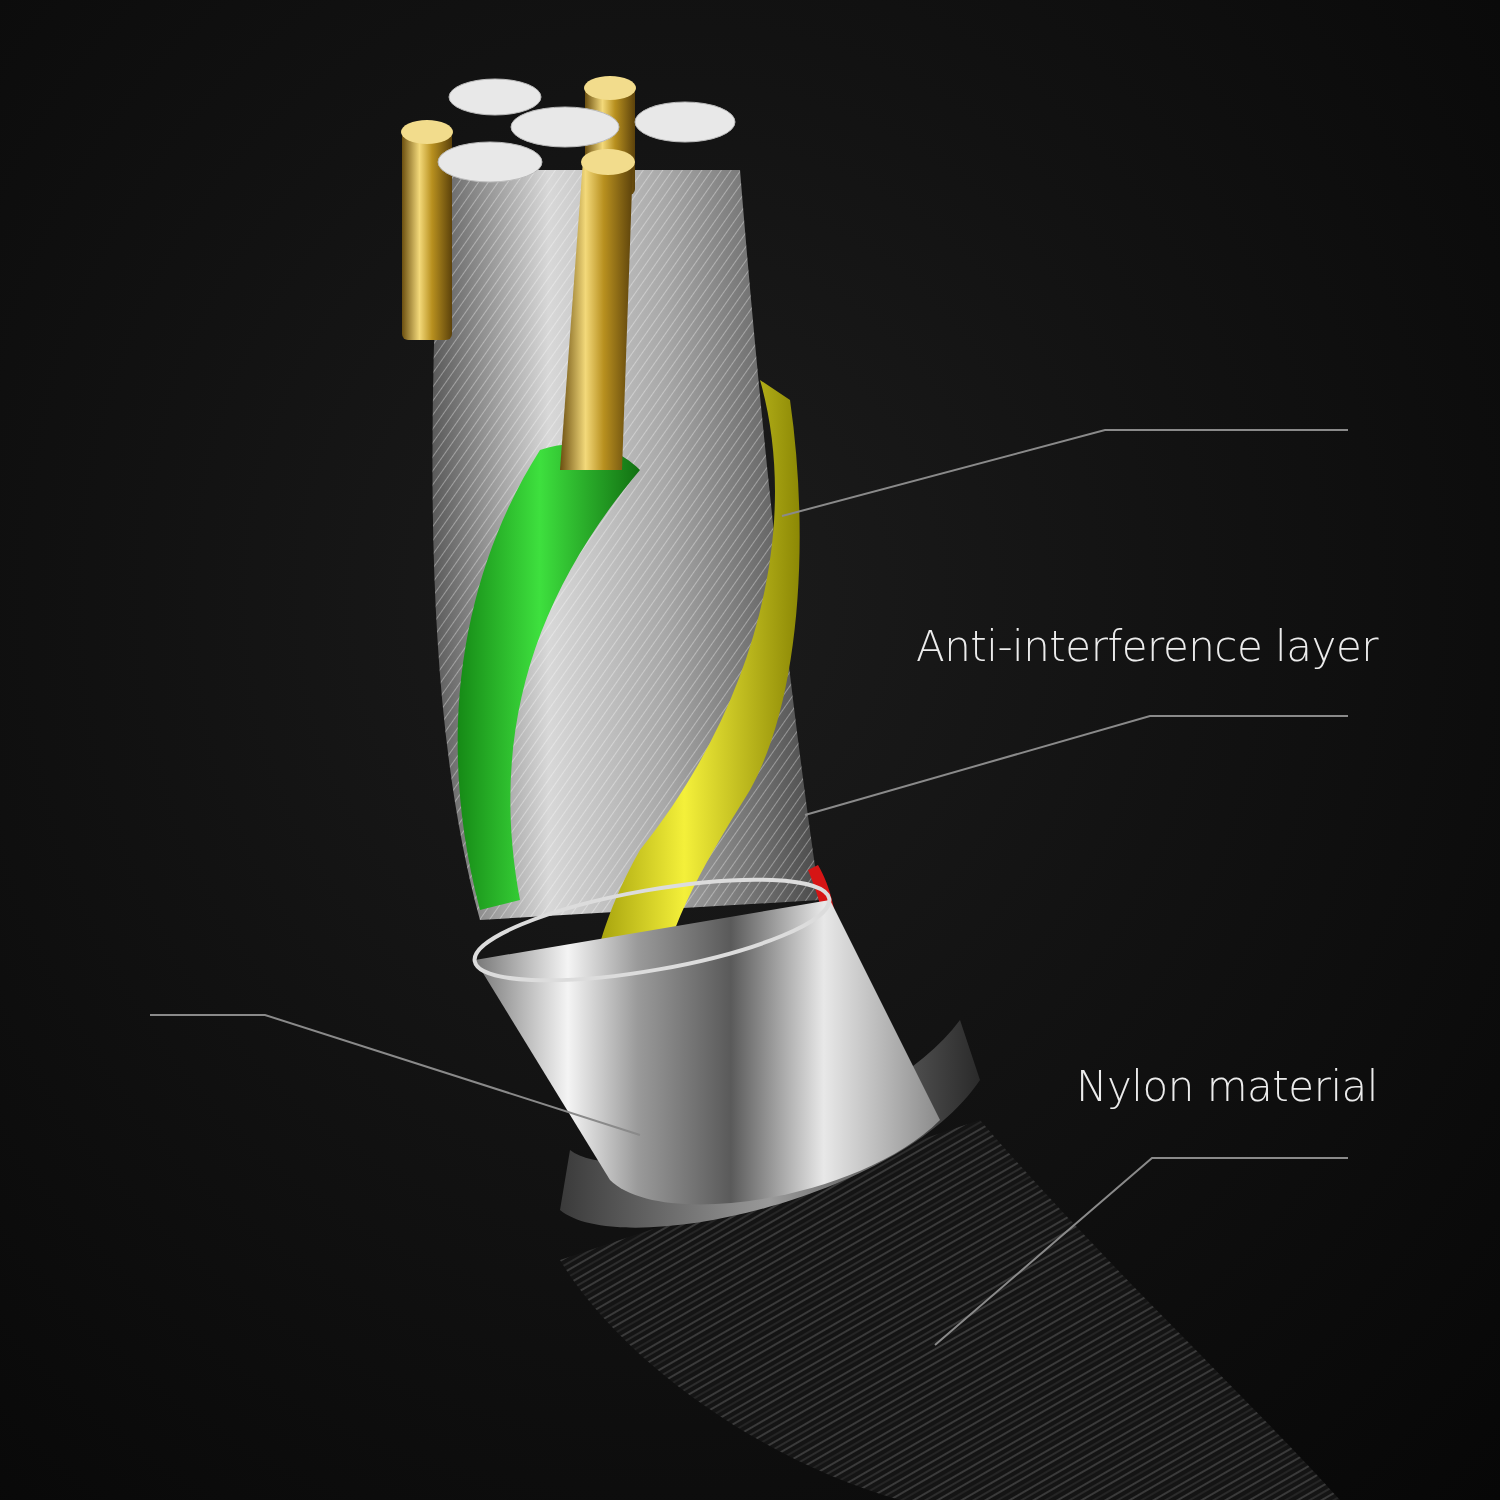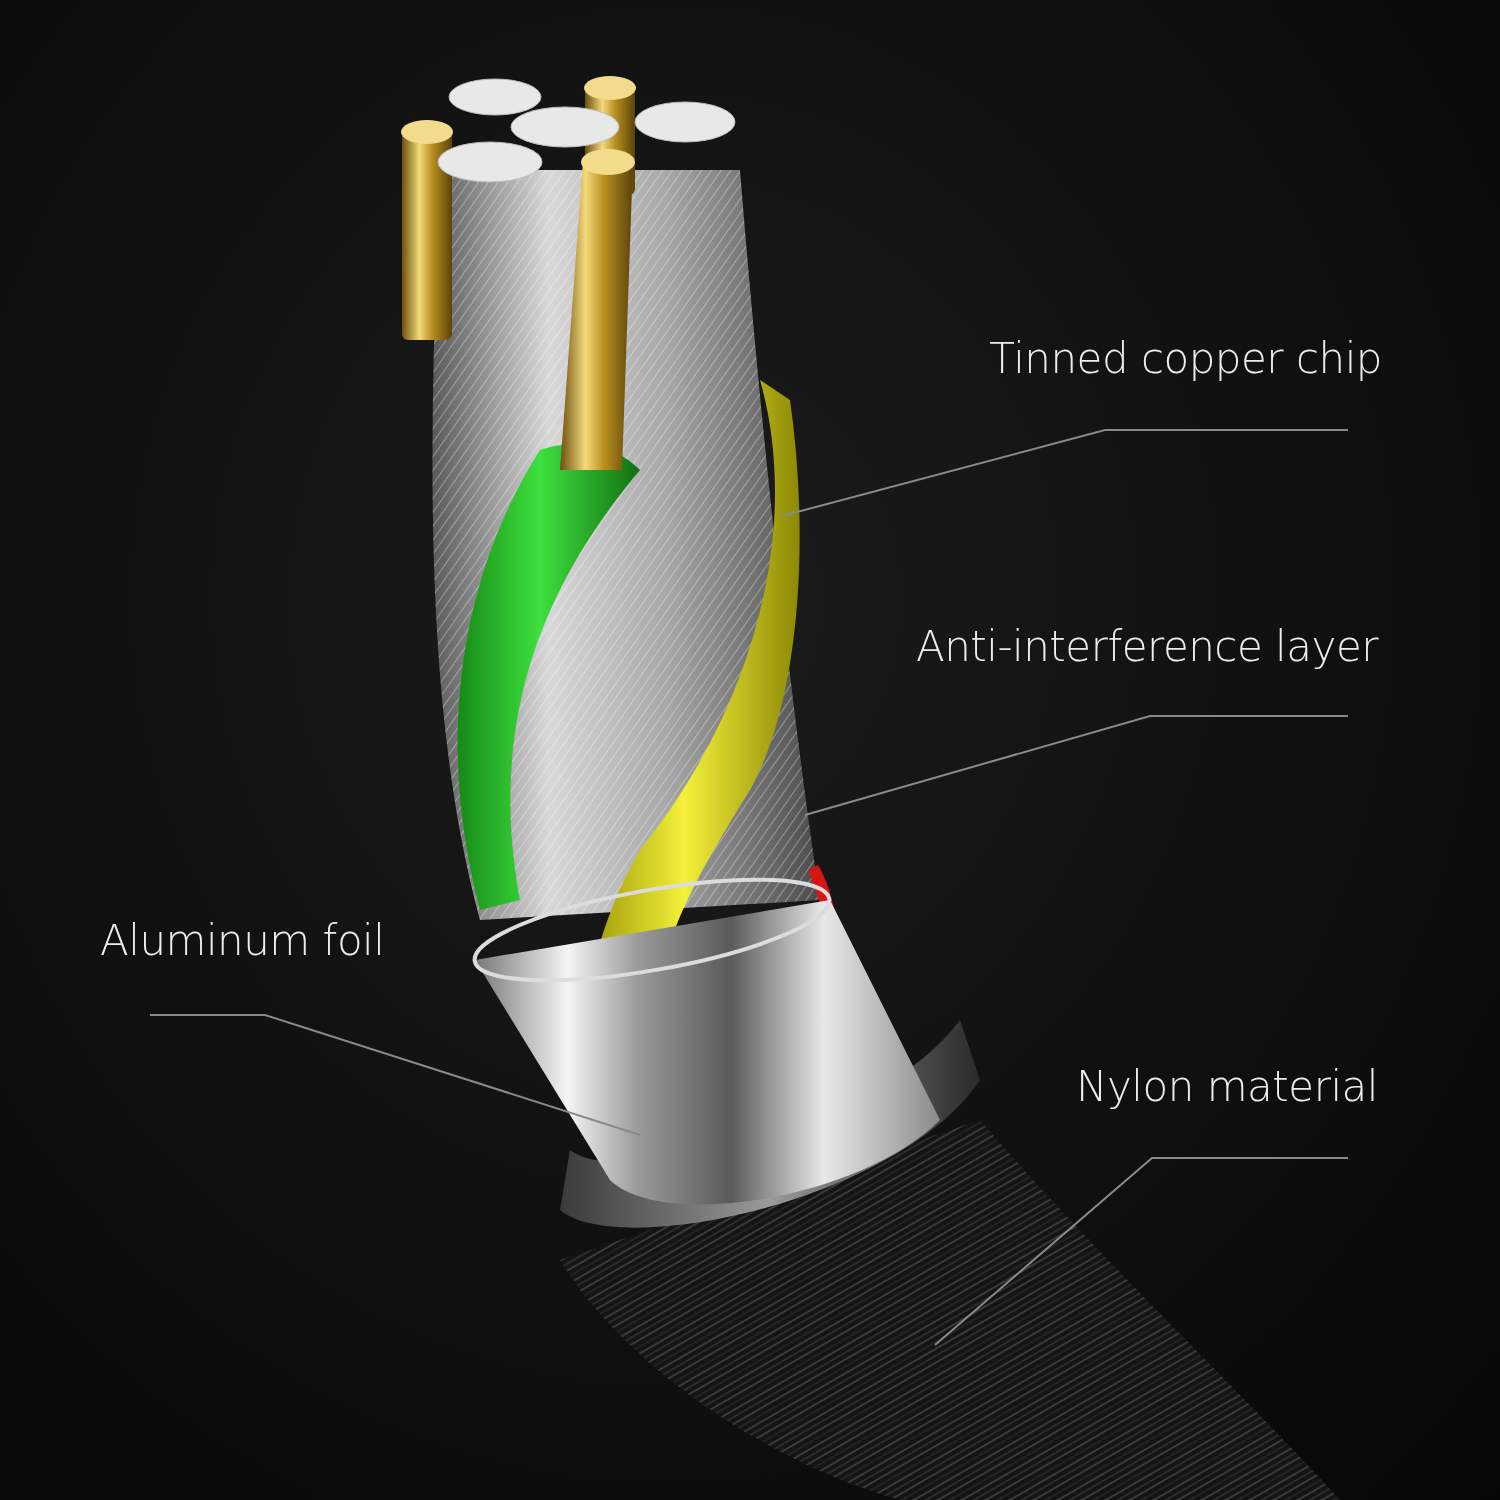--- a/index.html
+++ b/index.html
@@ -117,17 +117,15 @@
     </g>
 
     <g stroke="#8a8a8a" stroke-width="2" fill="none">
       <polyline points="1348,430 1105,430 782,516"></polyline>
       <polyline points="1348,716 1150,716 805,815"></polyline>
       <polyline points="150,1015 265,1015 640,1135"></polyline>
       <polyline points="1348,1158 1152,1158 935,1345"></polyline>
     </g>
   </svg>
 
-  <div id="lbl-tinned" class="label label-right">Tinned copper chip</div>
   <div id="lbl-anti" class="label label-right">Anti-interference layer</div>
-  <div id="lbl-alu" class="label">Aluminum foil</div>
   <div id="lbl-nylon" class="label label-right">Nylon material</div>
 </div>
 
 </body></html>

